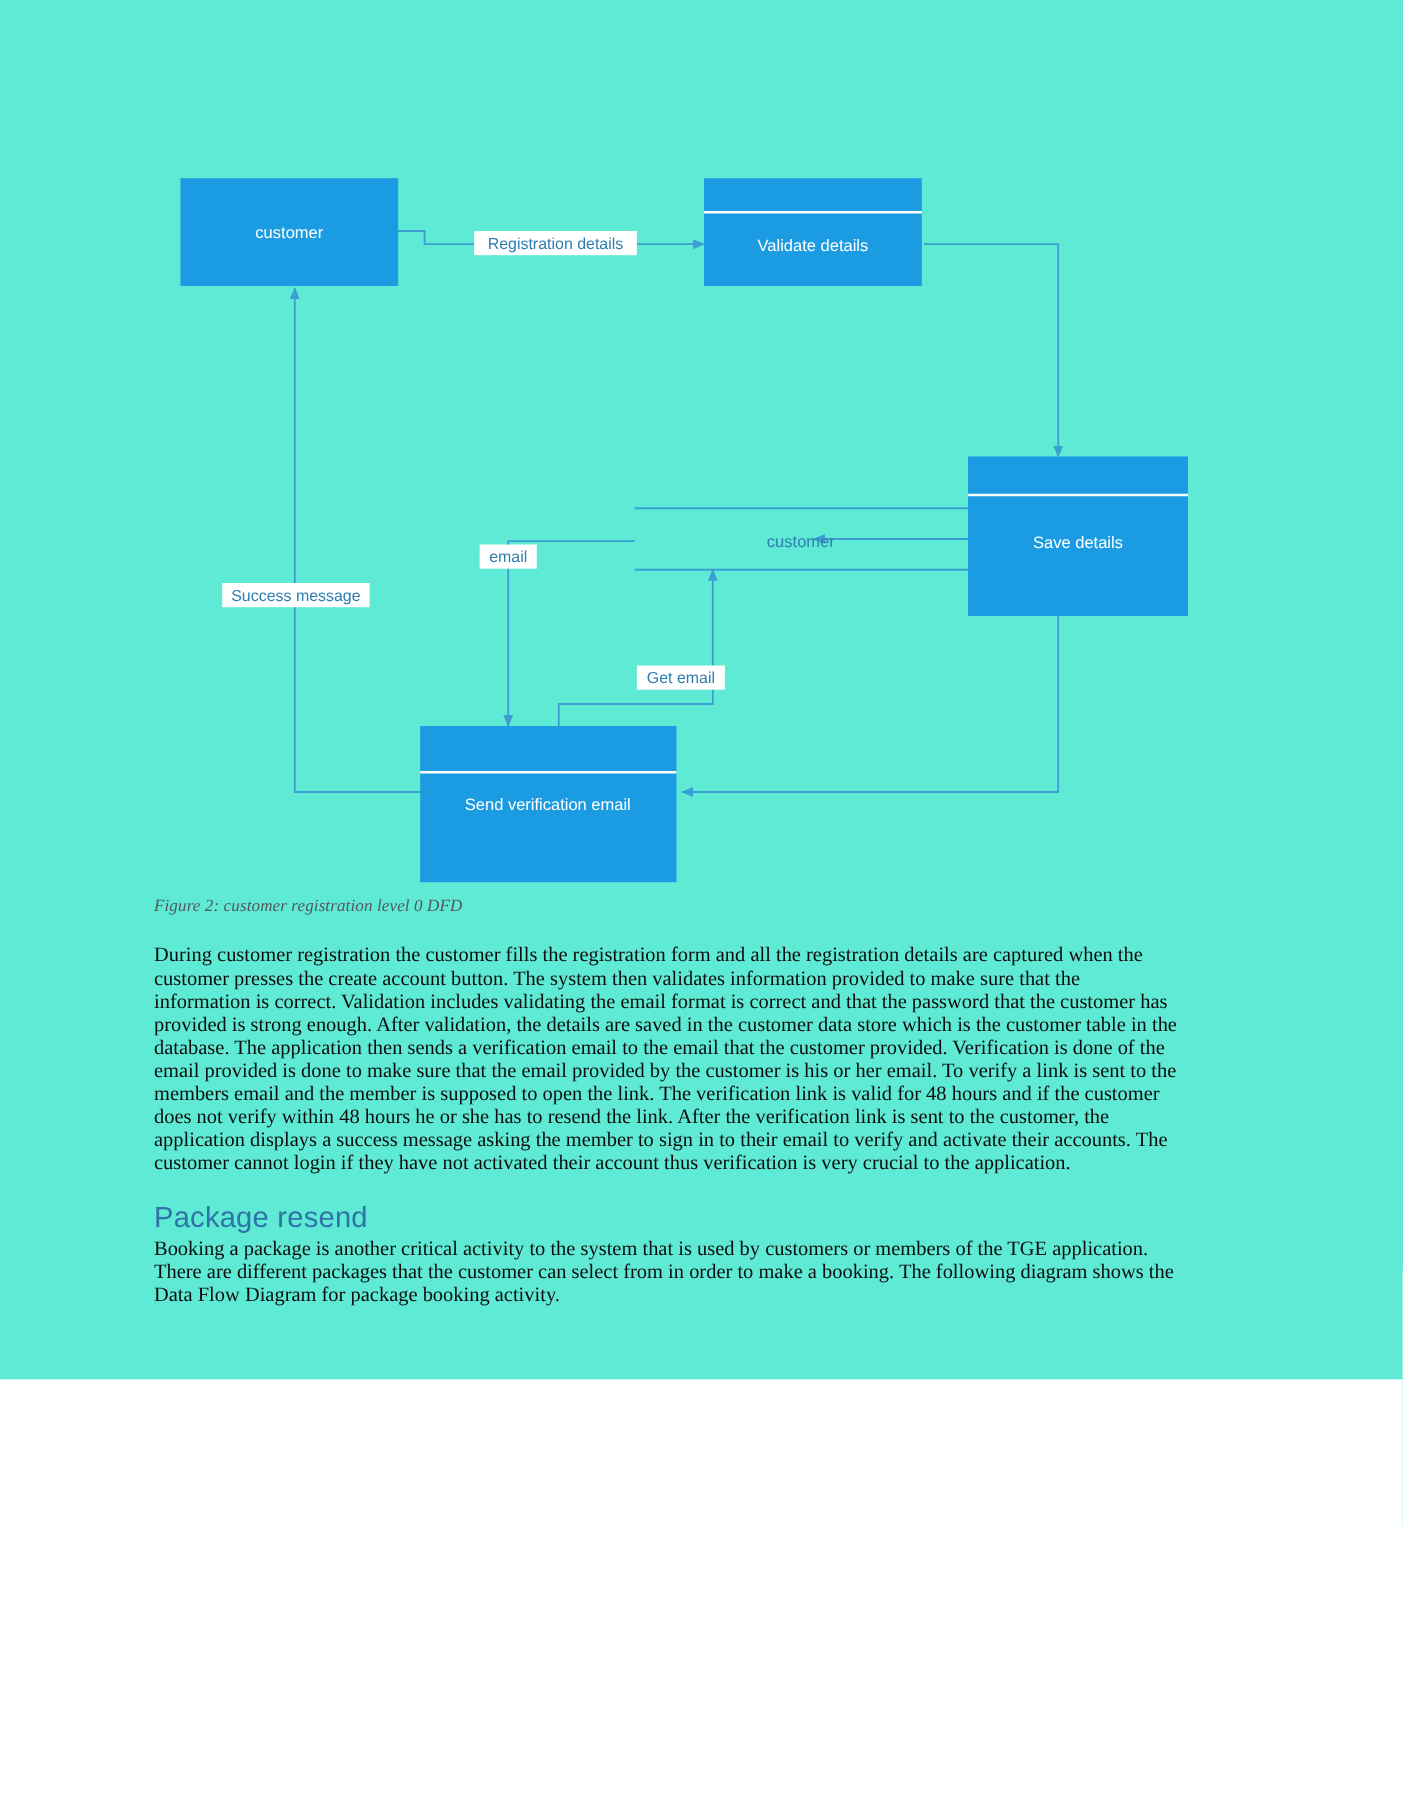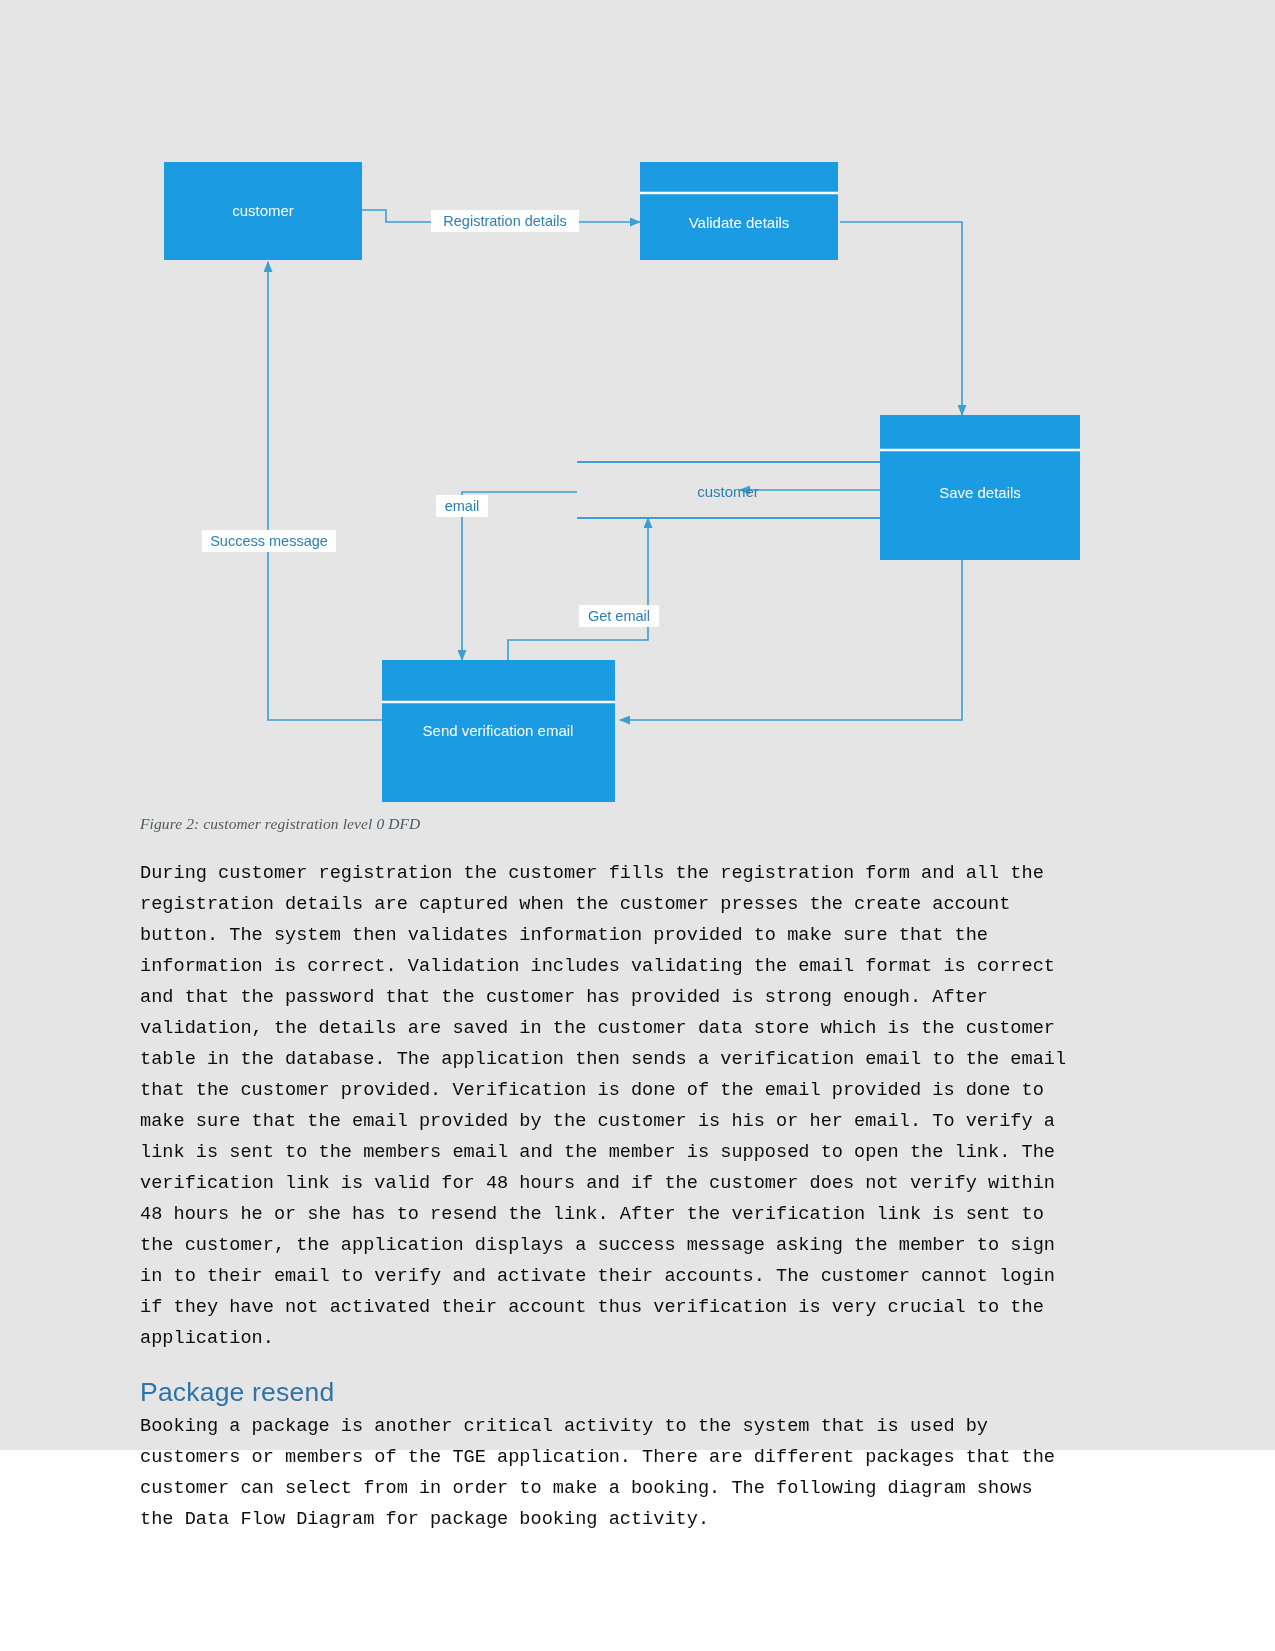--- a/index.html
+++ b/index.html
@@ -11,22 +11,22 @@
     width: 1275px;
     height: 1651px;
     font-family: "Liberation Sans", sans-serif;
     color: #000000;
     position: relative;
     overflow: hidden;
   }
   .page {
     position: relative;
     width: 1275px;
-    height: 1450px;
-    background: #e5e5e5;
+    height: 1254px;
+    background: #5eead4;
   }
 
   
   .figure {
     position: absolute;
     left: 140px;
     top: 150px;
     width: 945px;
     height: 660px;
   }
@@ -64,23 +64,23 @@
     letter-spacing: 0.1px;
   }
   .body-block {
     position: absolute;
     left: 140px;
     top: 858px;
     width: 932px;
   }
   p.para {
     margin: 0 0 0 0;
-    font-family: Liberation Mono, monospace;
+    font-family: Liberation Serif, serif;
     font-size: 18.6px;
-    line-height: 31px;
+    line-height: 21px;
     color: #0d0d0d;
     text-align: left;
   }
   h2.section-heading {
     margin: 21px 0 2px 0;
     font-family: "Liberation Sans", sans-serif;
     font-weight: normal;
     font-size: 26.5px;
     line-height: 34px;
     color: #2e74a6;

